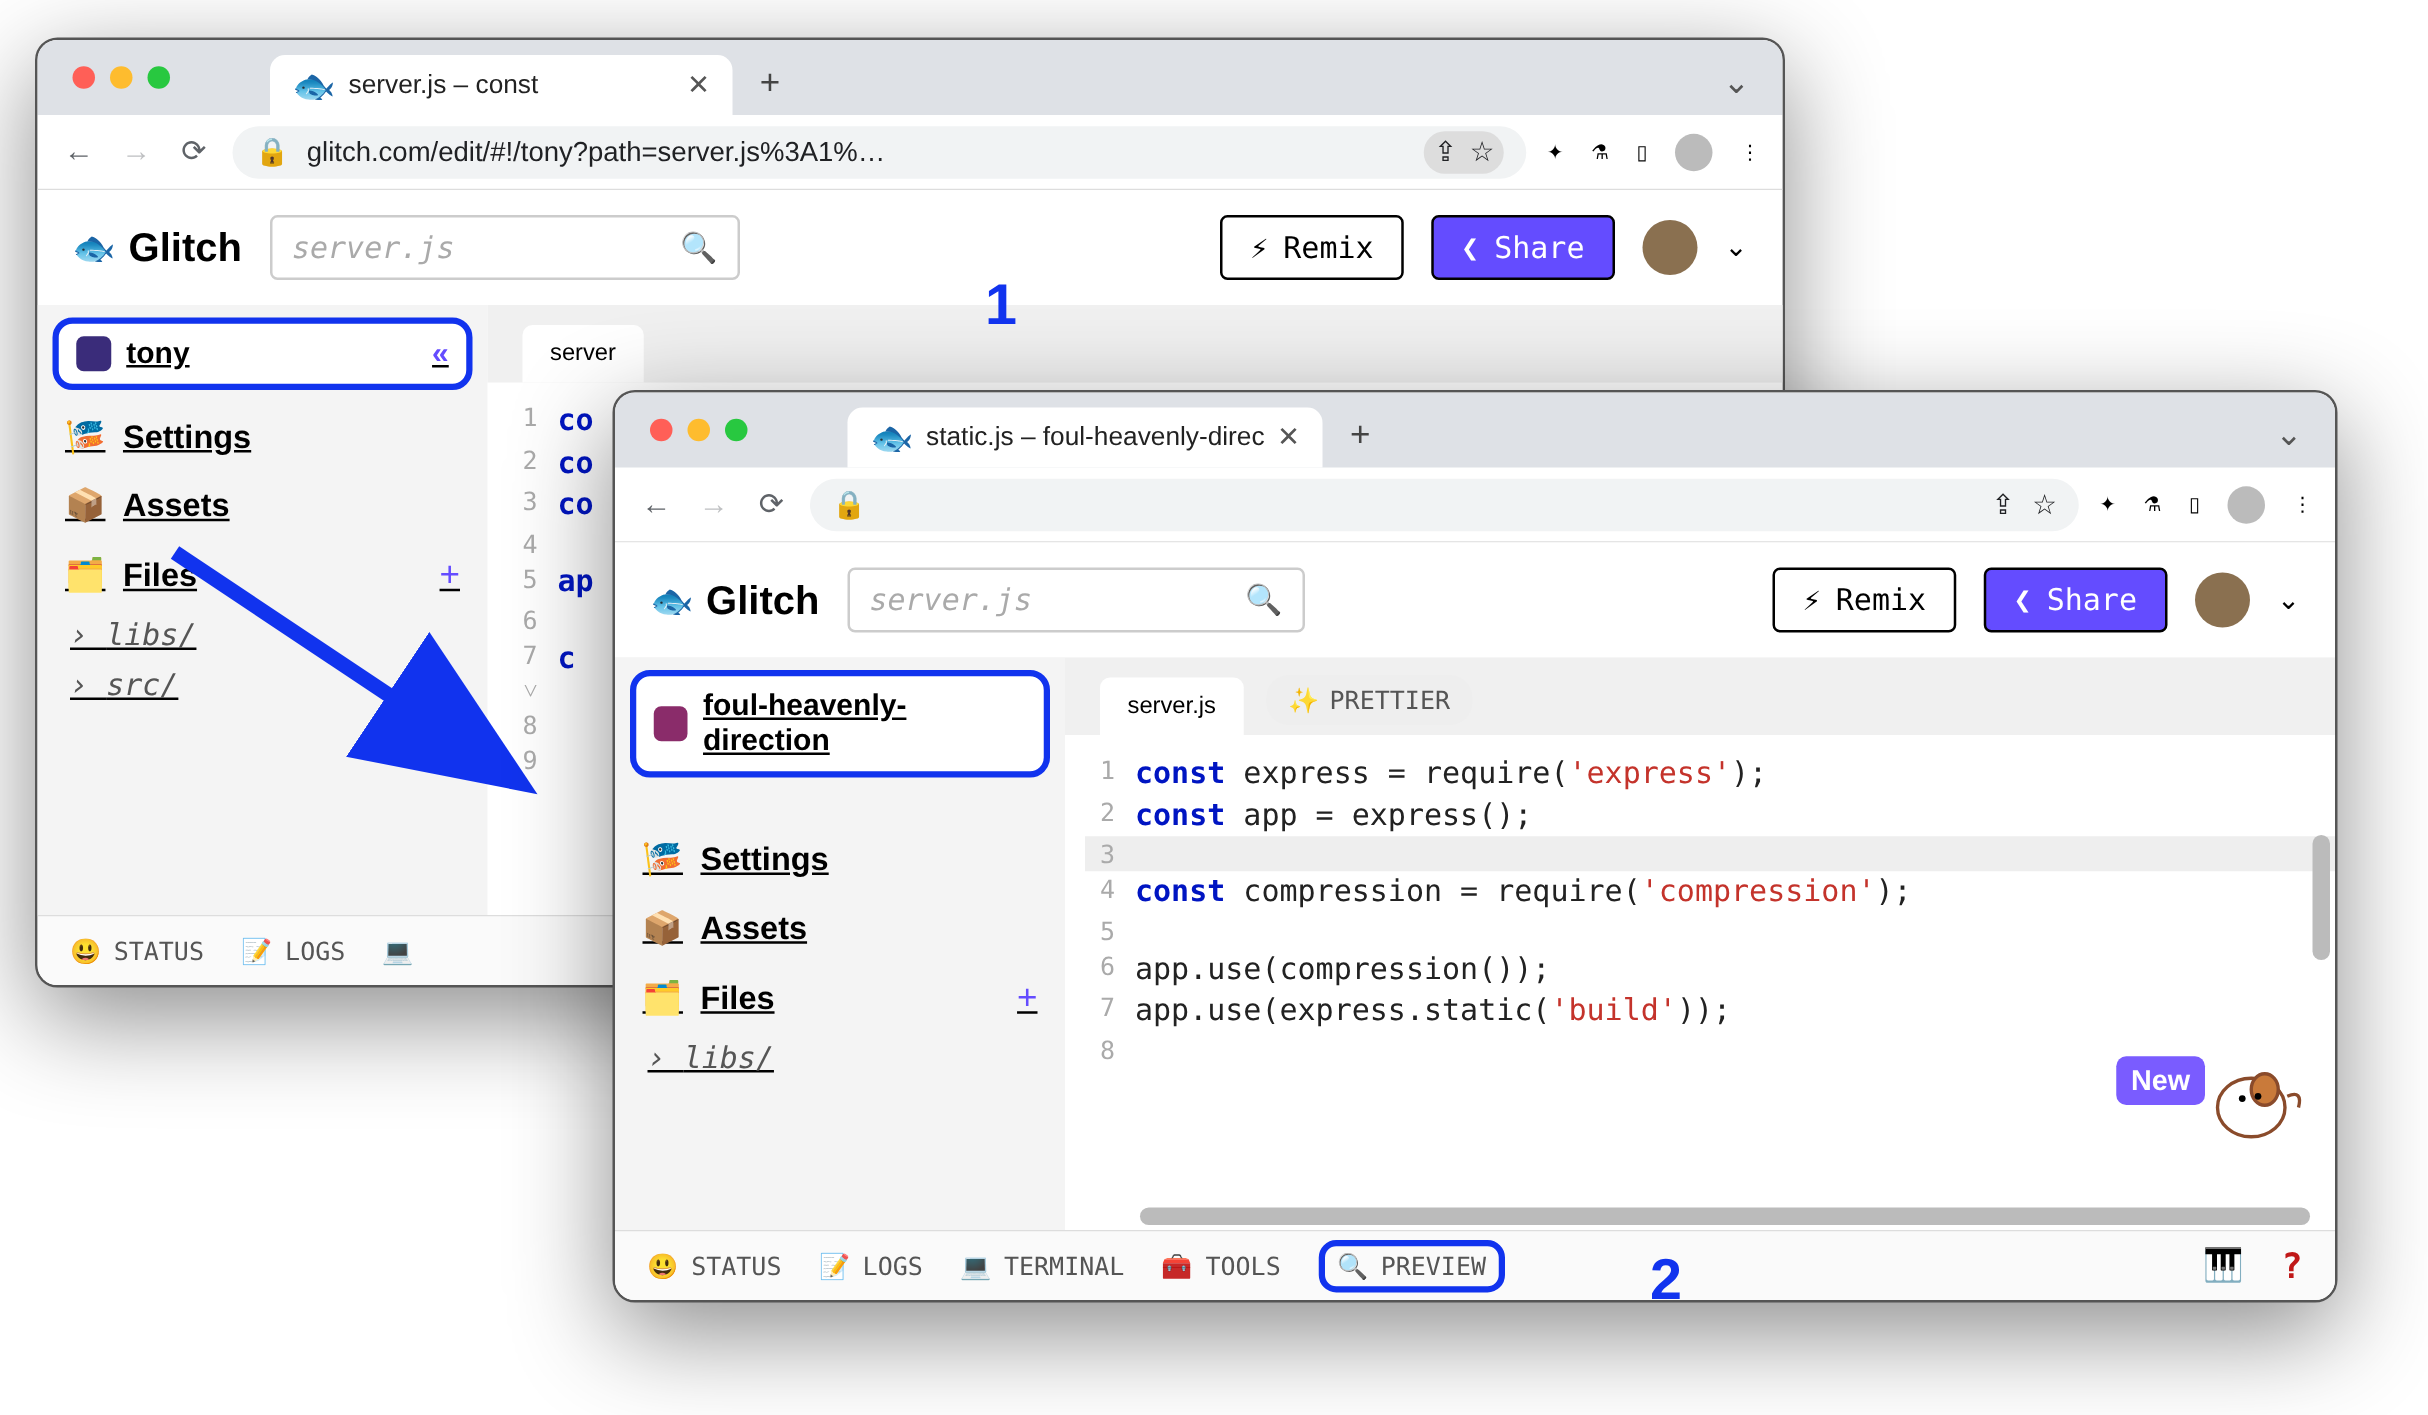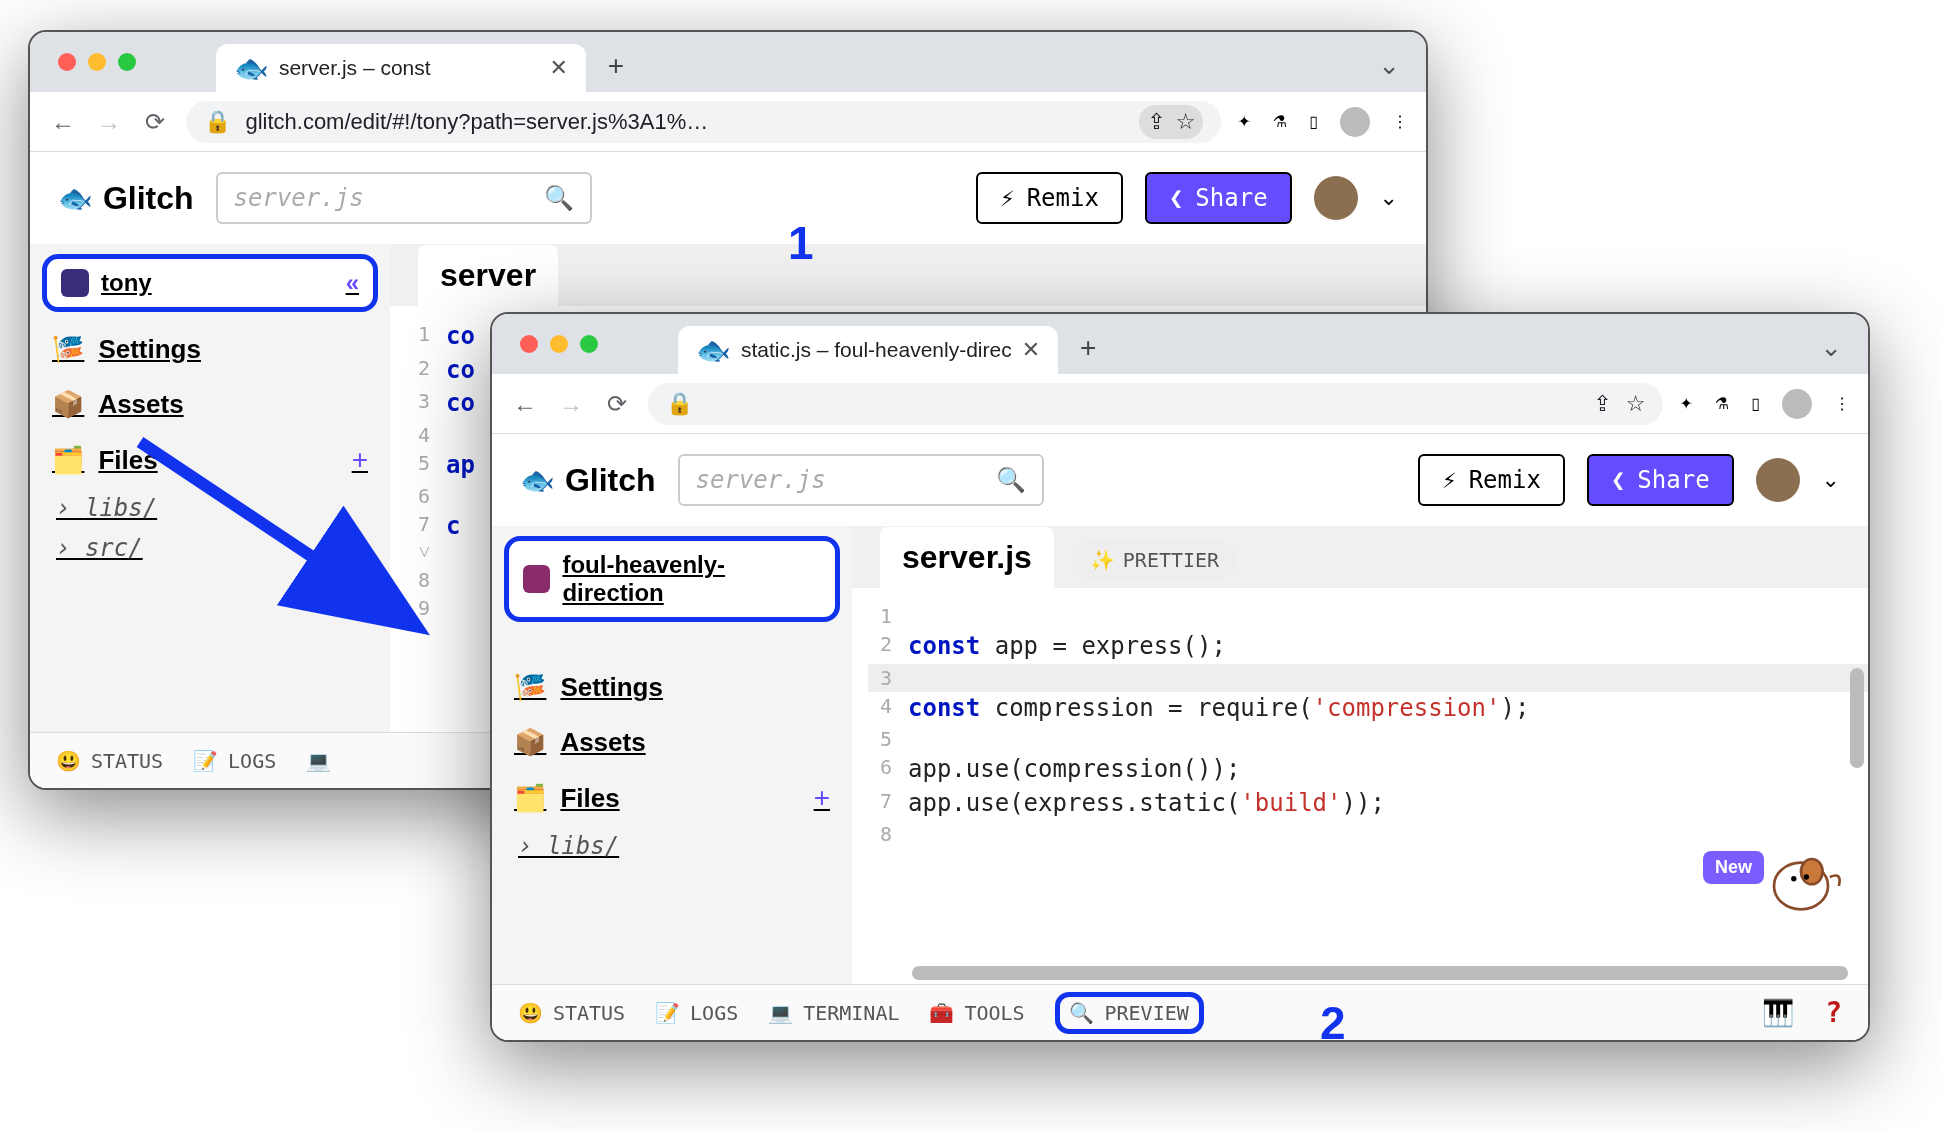--- a/index.html
+++ b/index.html
@@ -97,21 +97,21 @@
     display:flex; align-items:center; gap:14px; padding: 12px 22px;
     font-size:26px; font-weight:700;
   }
   .sideitem .emoji { font-size:26px; }
   .sideitem .plus { margin-left:auto; color:#644cff; font-size:28px; font-weight:400; }
   .folder { padding:6px 26px; font-family: ui-monospace, Menlo, monospace; font-style: italic; font-size:24px; color:#555; }
   .folder::before { content:"› "; }
 
   .editor { flex:1; background:#fff; display:flex; flex-direction:column; position:relative; }
   .edtabs { height:62px; background:#f0f0f0; display:flex; align-items:flex-end; gap:18px; padding-left: 28px; }
-  .edtab { background:#fff; border-radius:8px 8px 0 0; padding:12px 22px; font-weight:700; font-size:32px;margin-top:38px; }
+  .edtab { background:#fff; border-radius:8px 8px 0 0; padding:12px 22px; font-weight:400; font-size:19px;margin-top:38px; }
   .prettier { background:#eee; border-radius:18px; padding:8px 18px; font-family: ui-monospace, Menlo, monospace; font-size:20px; color:#555; display:flex; gap:8px; align-items:center; margin-bottom:8px; }
   .code {
     padding: 14px 0 14px 16px; font-family: ui-monospace, Menlo, monospace; font-size:24px; line-height:1.4;
     overflow:hidden;
   }
   .codeline { display:flex; }
   .ln { width:40px; text-align:right; color:#aaa; padding-right:16px; user-select:none; font-size:20px; }
   .kw { color:#0015c2; font-weight:700; }
   .fn { color:#222; }
   .str { color:#c4332b; }
@@ -133,21 +133,21 @@
     position:absolute; left:80px; top:400px; width:340px; height:220px; pointer-events:none;
   }
   .callout {
     position:absolute; font-size:46px; font-weight:900; color:#1133ee;
   }
   .c1 { left: 788px; top: 216px; }
   .c2 { left: 1320px; top: 996px; }
 
   .newbadge {
     position:absolute; right:104px; bottom:100px; background:#7a5cff; color:#fff;
-    font-size:18px; padding:6px 12px; border-radius:8px; font-weight:700;
+    font-size:23px; padding:6px 12px; border-radius:8px; font-weight:700;
   }
   .mascot {
     position:absolute; right:22px; bottom:62px; width:90px; height:90px;
   }
   .scrollthumb {
     position:absolute; right:4px; top:142px; width:14px; height:100px; background:#bbb; border-radius:8px;
   }
   .hscroll {
     position:absolute; left:60px; right:20px; bottom:4px; height:14px; background:#bbb; border-radius:8px;
   }
@@ -375,20 +375,21 @@
       <div class="folder">libs/</div>
     </div>
     <div class="editor">
       <div class="edtabs">
         <div class="edtab">server.js</div>
         <div class="prettier">✨ <span>PRETTIER</span></div>
       </div>
       <div class="code" id="code2">
           <div class="codeline">
             <span class="ln">1</span>
+            <span><span class="kw">const</span><span class="fn"> express = require(</span><span class="str">'express'</span><span class="fn">);</span></span>
           </div>
           <div class="codeline">
             <span class="ln">2</span>
             <span><span class="kw">const</span><span class="fn"> app = express();</span></span>
           </div>
           <div class="codeline hl">
             <span class="ln">3</span>
           </div>
           <div class="codeline">
             <span class="ln">4</span>

